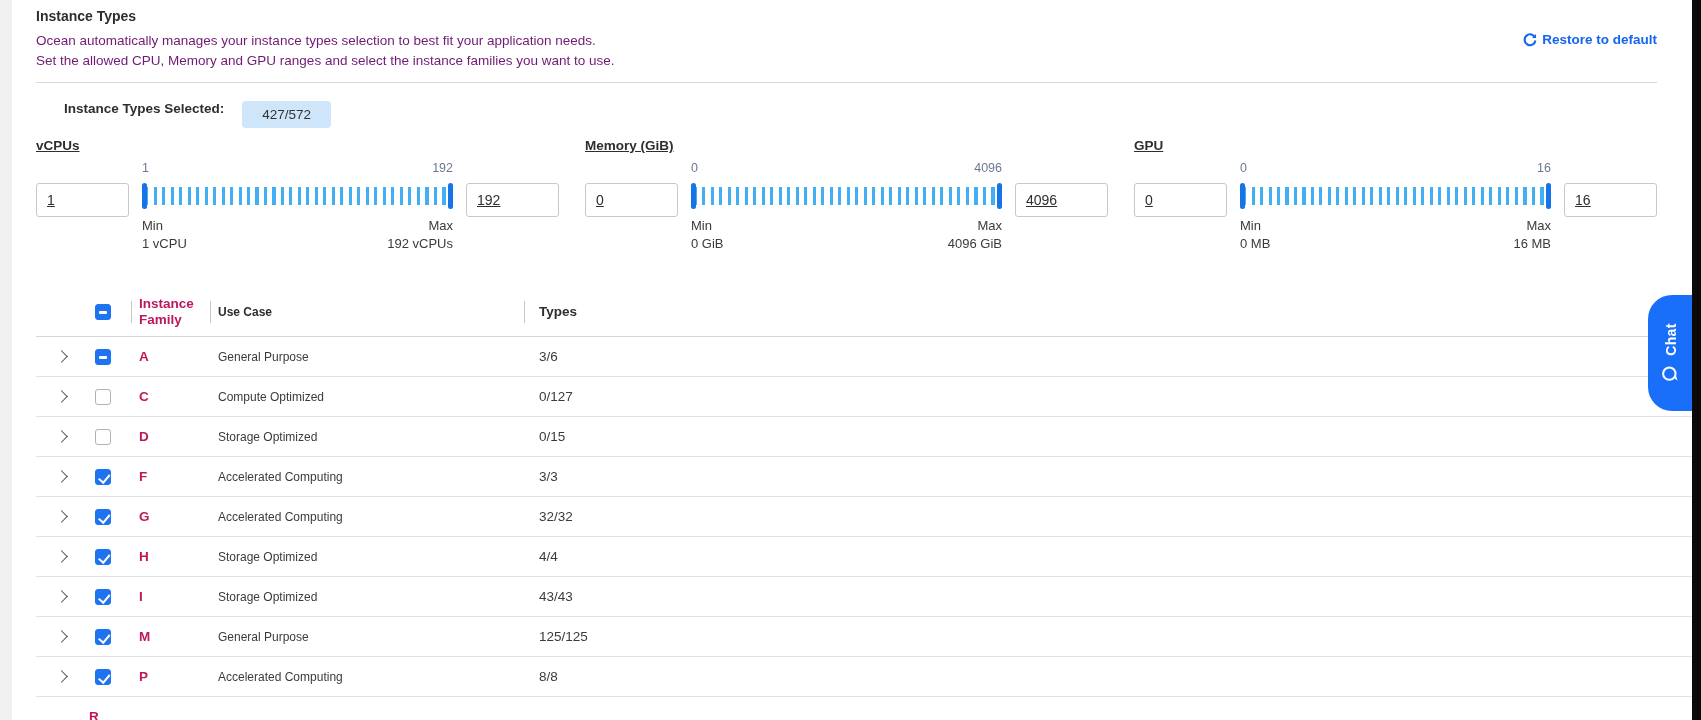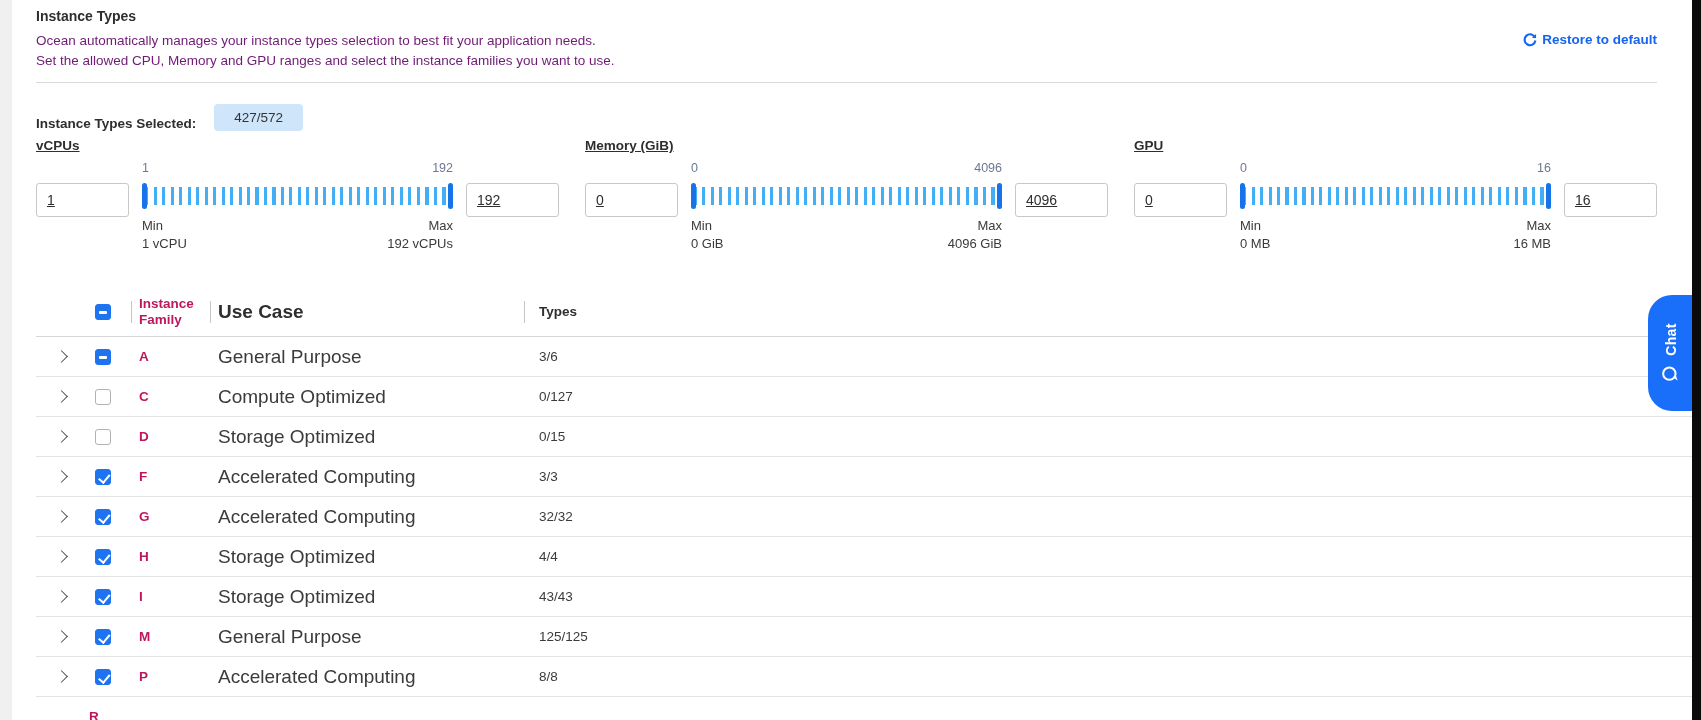--- a/index.html
+++ b/index.html
@@ -14,21 +14,21 @@
 
   
   .header-row { display:flex; justify-content:space-between; align-items:flex-start; }
   .page-title { font-size:14px; font-weight:bold; color:#2e2e2e; margin-bottom:7px; }
   .desc { font-size:13.5px; color:#701a75; line-height:20px; }
   .restore { display:flex; align-items:center; gap:5px; margin-top:24px; color:#1565f0;
              font-size:13.5px; font-weight:bold; cursor:pointer; text-decoration:none; white-space:nowrap; }
   .divider { border:none; border-top:1px solid #d9d9d9; margin-top:11px; }
 
   
-  .selected-row { display:flex; align-items:flex-end; gap:18px; margin-top:18px; height:30px; }
+  .selected-row { display:flex; align-items:flex-start; gap:18px; margin-top:18px; height:30px;margin-left:28px; }
   .selected-label { font-size:13.5px; font-weight:bold; color:#2e2e2e; }
   .badge { background:#cfe5fa; color:#333; font-size:13.5px; padding:6px 20px; border-radius:4px; }
 
   
   .sliders-row { display:flex; gap:26px; margin-top:7px;text-decoration:underline; }
   .sgroup { flex:1; min-width:0; }
   .slabel { font-size:13.5px; font-weight:bold; color:#2e2e2e; }
   .sctrl { display:flex; align-items:flex-start; margin-top:30px; }
   .sinput { width:93px; height:34px; border:1px solid #c8c8c8; border-radius:3px;
             font-family:inherit; font-size:14px; color:#2e2e2e; padding:0 10px; outline:none; }
@@ -55,21 +55,21 @@
           transform:rotate(45deg); cursor:pointer; }
   .c-cb { width:45px; padding-left:9px; }
   .cb { display:inline-block; width:16px; height:16px; border:1px solid #b2b2b2; border-radius:3px;
         background:#fff; position:relative; cursor:pointer; vertical-align:middle; }
   .cb[data-state="checked"], .cb[data-state="indeterminate"] { background:#1e74f0; border-color:#1e74f0; }
   .cb[data-state="checked"]::after { content:''; position:absolute; left:4.5px; top:1.5px; width:4.5px; height:8.5px;
         border:solid #fff; border-width:0 2px 2px 0; transform:rotate(40deg); }
   .cb[data-state="indeterminate"]::after { content:''; position:absolute; left:3px; top:6px; width:8px; height:3px;
         background:#fff; border-radius:1px; }
   .c-fam { width:79px; padding-left:8px; font-size:13.5px; font-weight:bold; color:#be185d; line-height:16px; }
-  .c-use { width:314px; padding-left:8px; font-size:19px; color:#3b3b3b; }
+  .c-use { width:314px; padding-left:8px; font-size:12px; color:#3b3b3b; }
   .c-typ { flex:1; padding-left:15px; font-size:13.5px; color:#3b3b3b; }
   .thead .c-use, .thead .c-typ { color:#2e2e2e; }
   .thead .c-fam, .thead .c-use, .thead .c-typ { position:relative; }
   .thead .c-fam::before, .thead .c-use::before, .thead .c-typ::before {
     content:''; position:absolute; left:0; top:50%; transform:translateY(-50%);
     width:1px; height:22px; background:#c6c6c6; }
 
   
   .chat-btn { position:absolute; right:9px; top:295px; width:44px; height:116px; background:#1a6ffa;
               border-radius:24px 0 0 24px; z-index:30; display:flex; align-items:center; justify-content:center;

